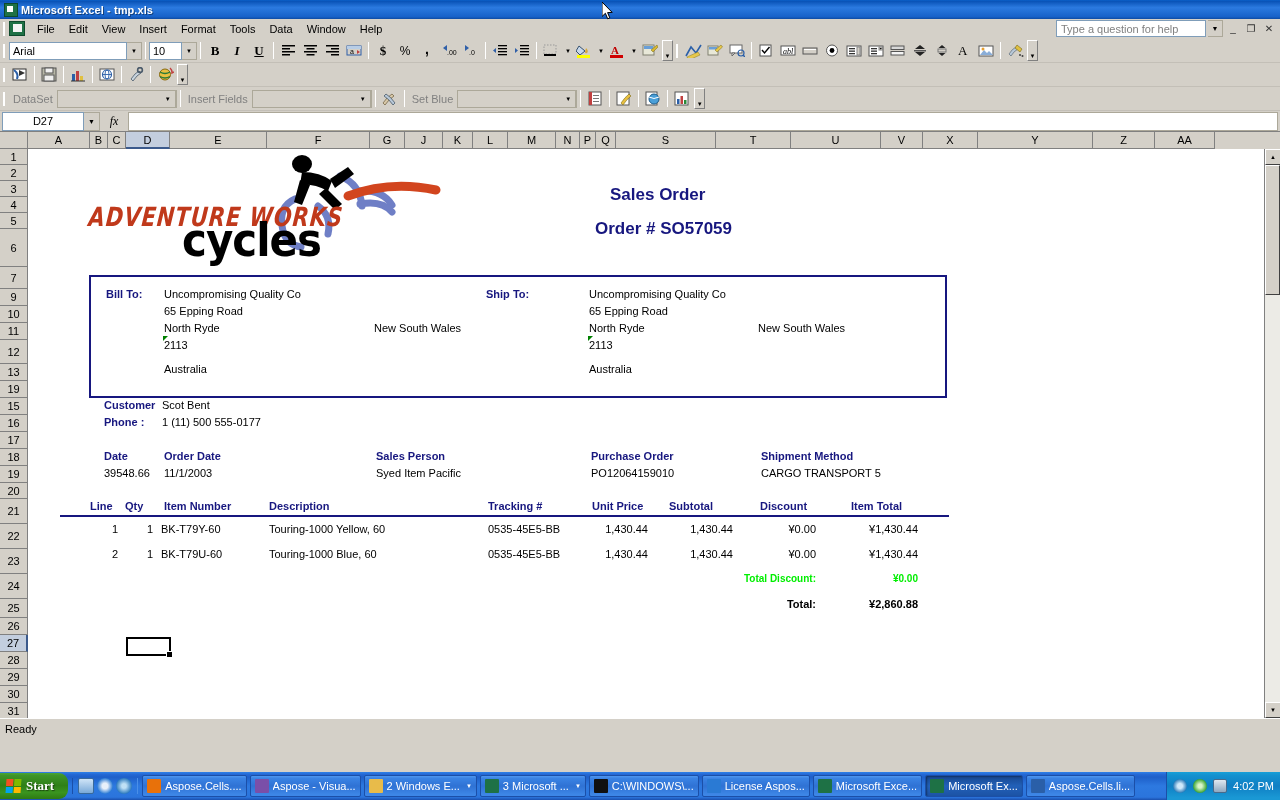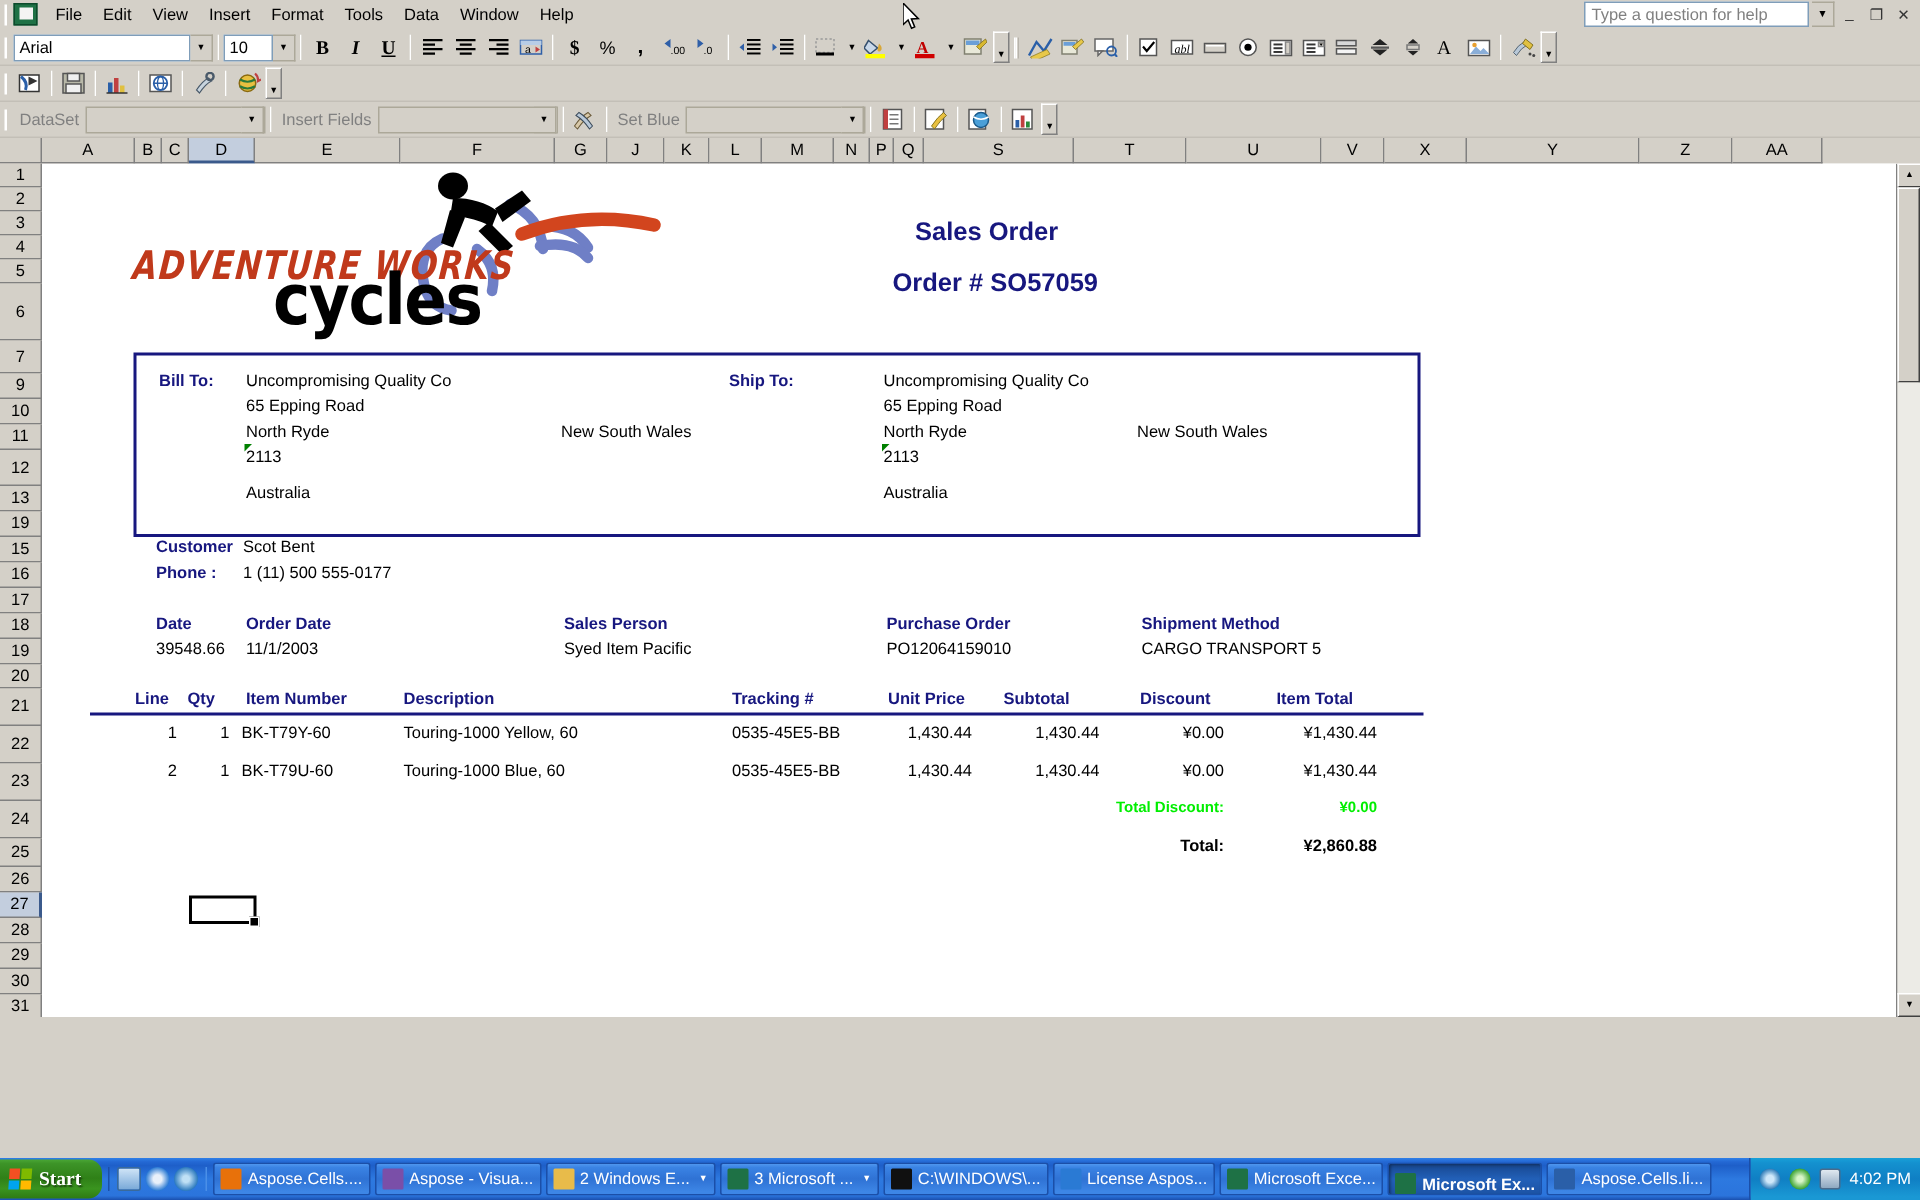--- a/index.html
+++ b/index.html
@@ -309,42 +309,45 @@
   .task {
     height: 22px; min-width: 0; padding: 0 4px;
     background: linear-gradient(to bottom, #4f96ee 0%, #3a83e4 12%, #2f72d4 50%, #3d86e6 92%);
     border: 1px solid #1b4fa8; border-radius: 2px;
     display: flex; align-items: center; gap: 4px;
     color: #fff; font-size: 11px; white-space: nowrap; overflow: hidden;
     flex: 0 1 auto;
   }
   .task.active {
     background: linear-gradient(to bottom, #1c4f9e 0%, #1a4d99 12%, #2260b8 50%, #1d55a8 92%);
-    font-weight: bold;
+    font-weight: normal;
     box-shadow: inset 1px 1px 2px rgba(0,0,0,0.4);
-    align-items: flex-end;
   }
   .task .tico { width: 14px; height: 14px; flex: none; border-radius: 1px; }
   .task .tlabel { overflow: hidden; text-overflow: ellipsis; }
   .task .tarrow { font-size: 6px; margin-left: auto; padding-left: 2px; }
   .tray {
     height: 28px; padding: 0 6px 0 6px; display: flex; align-items: center; gap: 6px;
     background: linear-gradient(to bottom, #18a0d8 0%, #1491cf 12%, #0f7fc4 50%, #1a98d4 92%);
     border-left: 1px solid #1b4fa8;
     color: #fff; font-size: 11px; flex: none;
   }
   .trayicon { width: 14px; height: 14px; flex: none; }
 
   .cursor-arrow { position: absolute; left: 602px; top: 2px; width: 12px; height: 19px; }
 </style>
 </head>
 <body>
 
 <div class="app">
 
+  <div class="titlebar">
+    <div class="tb-icon"></div>
+    <div class="tb-title">Microsoft Excel - tmp.xls</div>
+  </div>
 
   <div class="menubar">
     <div class="grip"></div>
     <div class="menu-icon"></div>
     <div class="menu-item">File</div>
     <div class="menu-item">Edit</div>
     <div class="menu-item">View</div>
     <div class="menu-item">Insert</div>
     <div class="menu-item">Format</div>
     <div class="menu-item">Tools</div>
@@ -733,20 +736,26 @@
           <rect x="3" y="8" width="2.5" height="5" fill="#2a5fa8"></rect>
           <rect x="6.5" y="5" width="2.5" height="8" fill="#c04040"></rect>
           <rect x="10" y="9" width="2.5" height="4" fill="#2a8a3a"></rect>
         </svg>
     </div>
     <div class="overflow">
         <span>▼</span>
       </div>
   </div>
 
+  <div class="formulabar">
+    <div class="namebox">D27</div>
+    <div class="namebox-arrow">▼</div>
+    <div class="fx">fx</div>
+    <div class="formula-input"></div>
+  </div>
 
   <div class="gridwrap">
     <div class="colhead-row">
       <div class="corner"></div>
       <div id="colheads" style="display:flex">
           <div class="colcell" style="width: 62px;">A</div>
           <div class="colcell" style="width: 18px;">B</div>
           <div class="colcell" style="width: 18px;">C</div>
           <div class="colcell sel" style="width: 44px;">D</div>
           <div class="colcell" style="width: 97px;">E</div>
@@ -909,20 +918,23 @@
           <div class="sb-btn">▲</div>
           <div class="sb-thumb" style="height:130px"></div>
           <div class="sb-track"></div>
           <div class="sb-btn">▼</div>
         </div>
       </div>
     </div>
   </div>
 
 
+  <div class="statusbar">
+    <span>Ready</span>
+  </div>
 
   <div class="taskbar">
     <div class="startbtn">
       <span class="flag">
         <i style="background:#f25022"></i>
           <i style="background:#7fba00"></i>
           <i style="background:#00a4ef"></i>
           <i style="background:#ffb900"></i>
       </span>
       <span>Start</span>

